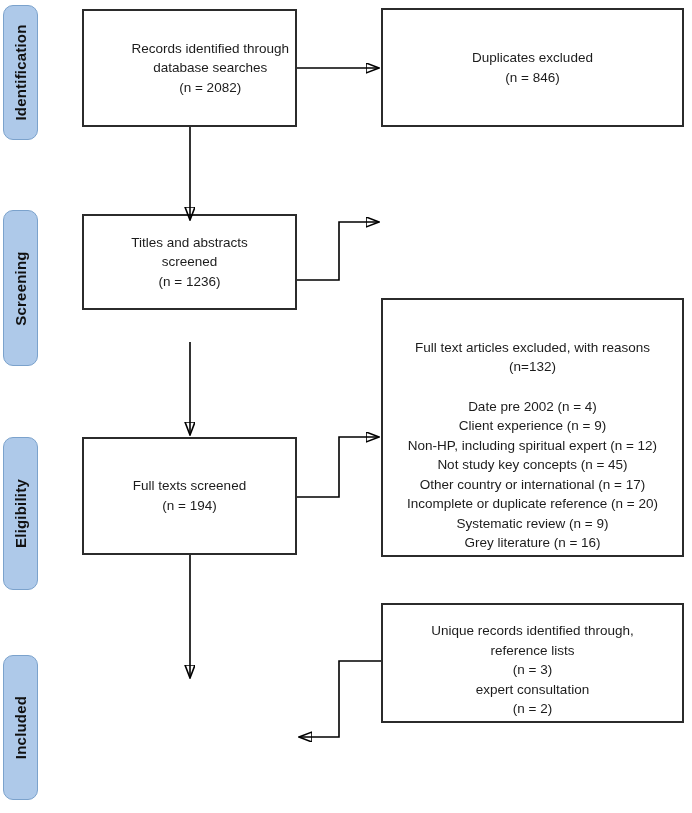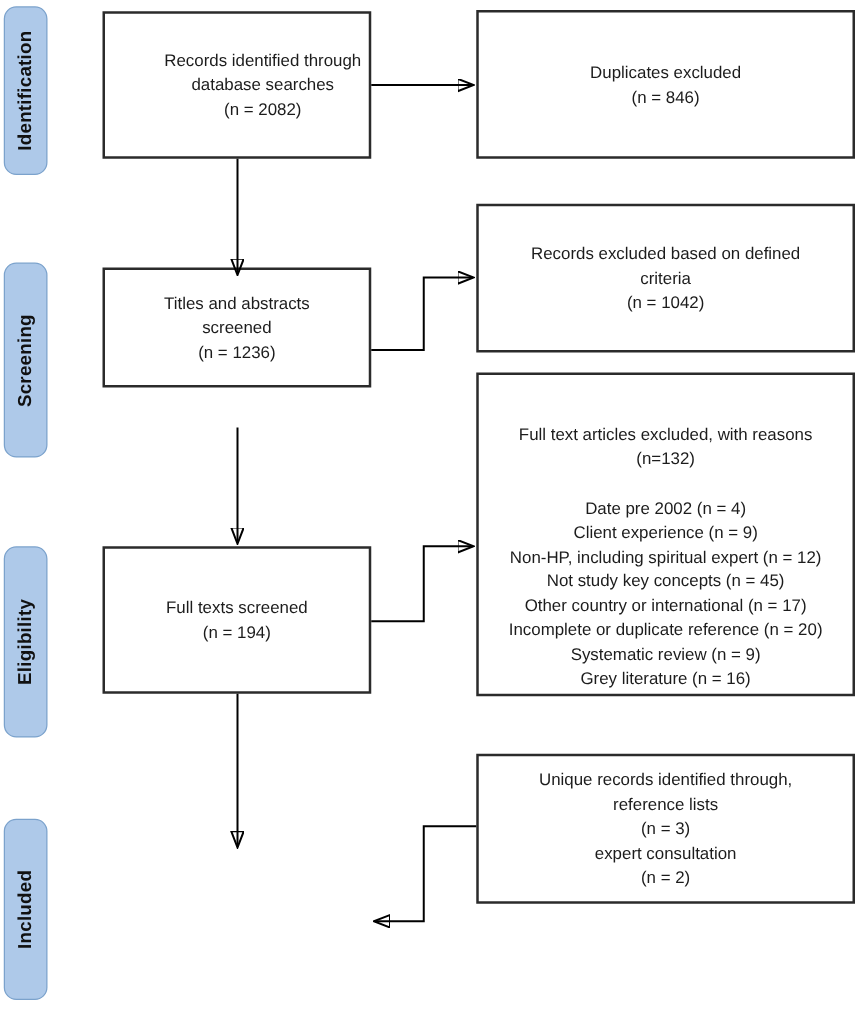--- a/index.html
+++ b/index.html
@@ -93,39 +93,34 @@
   </div>
   <div class="box main-col" style="top:437px; height:118px;align-items:center;">
     <div class="box-text">Full texts screened
 (n = 194)</div>
   </div>
 
   <div class="box right-col" style="top:8px; height:119px;">
     <div class="box-text">Duplicates excluded
 (n = 846)</div>
   </div>
-  <div class="box right-col" style="top:163px; height:119px;">
-    <div class="box-text">Records excluded based on defined
-criteria
-(n = 1042)</div>
-  </div>
   <div class="box right-col" style="top:298px; height:259px;align-items:flex-end;">
     <div class="box-text">Full text articles excluded, with reasons
 (n=132)
 
 Date pre 2002 (n = 4)
 Client experience (n = 9)
 Non-HP, including spiritual expert (n = 12)
 Not study key concepts (n = 45)
 Other country or international (n = 17)
 Incomplete or duplicate reference (n = 20)
 Systematic review (n = 9)
 Grey literature (n = 16)</div>
   </div>
-  <div class="box right-col" style="top:603px; height:120px;">
+  <div class="box right-col" style="top:603px; height:120px;align-items:flex-end;">
     <div class="box-text">Unique records identified through,
 reference lists
 (n = 3)
 expert consultation
 (n = 2)</div>
   </div>
 
   <svg id="connectors" viewBox="0 0 692 813" xmlns="http://www.w3.org/2000/svg">
     <defs>
       <marker id="arrow" markerUnits="userSpaceOnUse" markerWidth="14" markerHeight="12" refX="12" refY="5" orient="auto">

